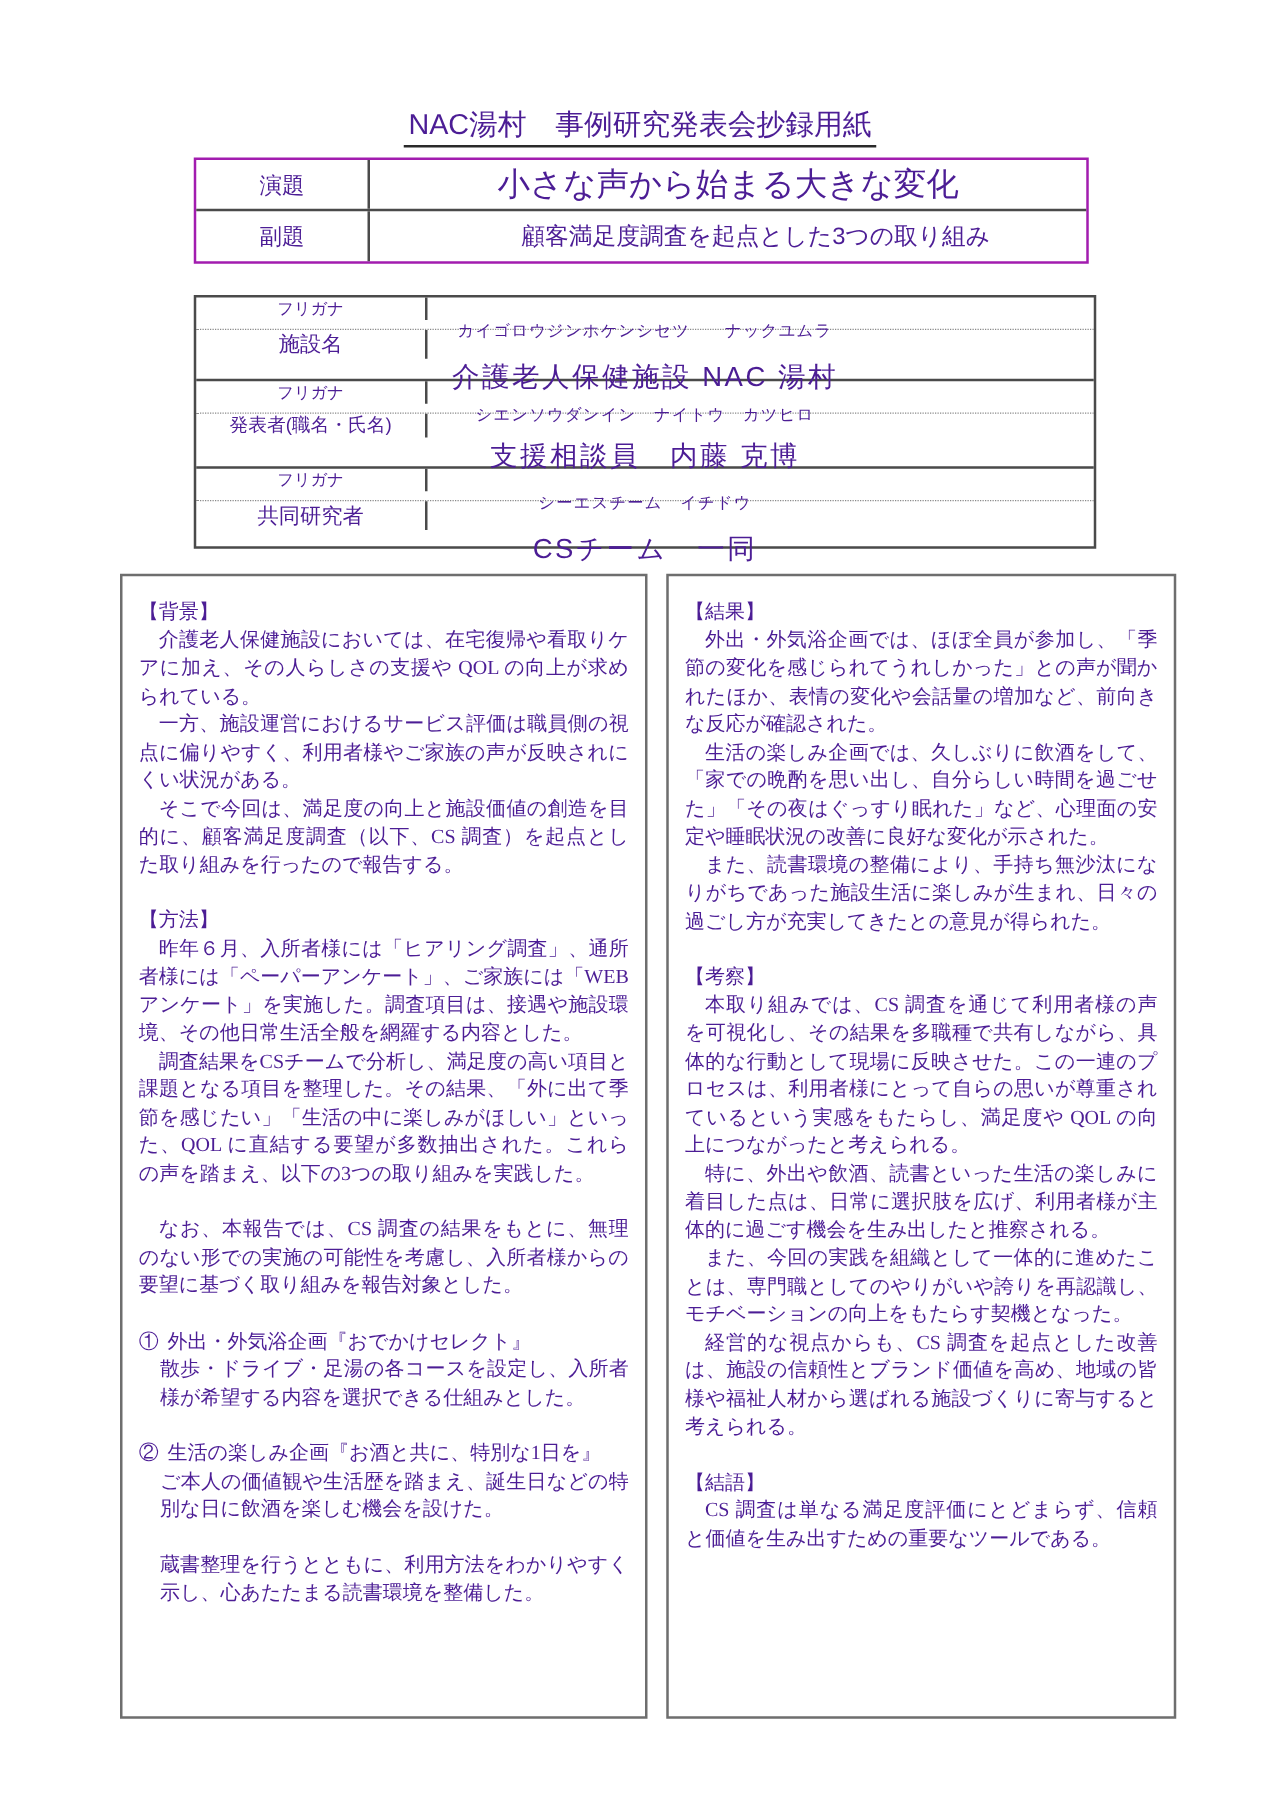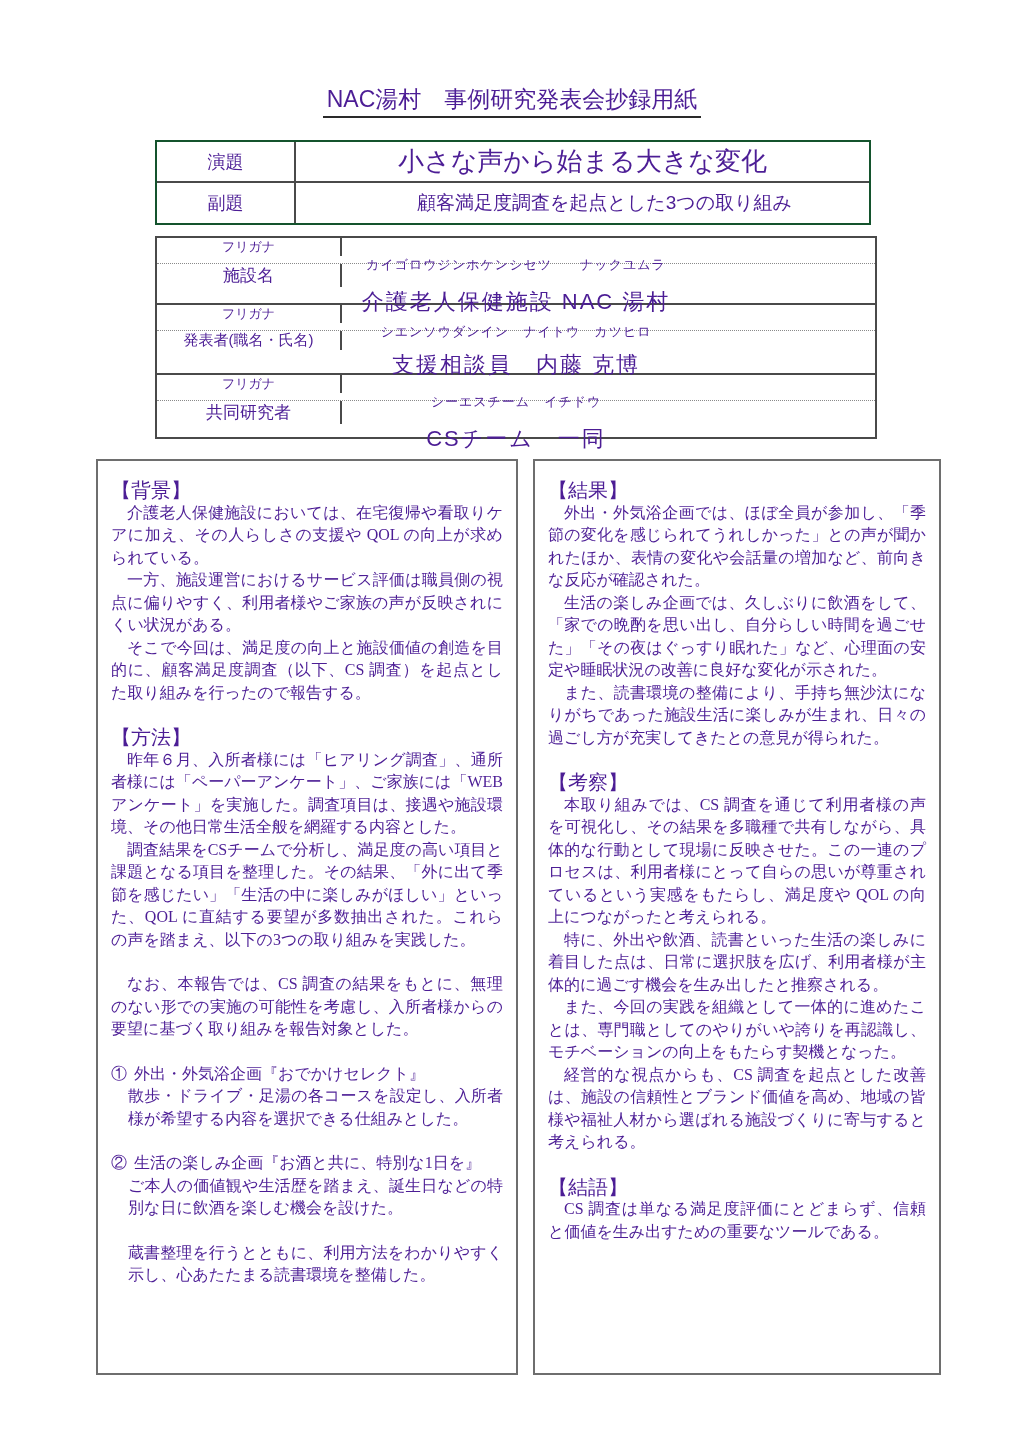--- a/index.html
+++ b/index.html
@@ -28,23 +28,23 @@
   .doc-title span {
     display: inline-block;
     border-bottom: 2px solid #2a2a2a;
     padding: 0 4px 1px 4px;
   }
 
   
   .t1 {
     position: absolute;
     left: 155px;
-    top: 140px;
+    top: 126px;
     width: 716px;
-    border: 2px solid #14532d;
+    border: 2px solid #a21caf;
     box-sizing: border-box;
     font-family: "Liberation Sans", "DejaVu Sans", sans-serif;
   }
   .t1-row { display: flex; align-items: stretch; }
   .t1-row + .t1-row { border-top: 2px solid #4a4a4a; gap: 44px; }
   .t1-label {
     width: 137px;
     border-right: 2px solid #4a4a4a;
     display: flex; align-items: center; justify-content: center;
     font-size: 18px;
@@ -92,21 +92,21 @@
     border: 2px solid #6e6e6e;
     box-sizing: border-box;
     padding: 18px 13px 12px 13px;
     overflow: hidden;
     font-size: 16px;
     line-height: 22.5px;
   }
   .col.left  { left: 96px;  width: 422px; }
   .col.right { left: 533px; width: 408px; }
 
-  .sec-heading { margin: 0; font-weight: normal; font-size: 20px; }
+  .sec-heading { margin: 0; font-weight: normal; font-size: 16px; }
   .para { margin: 0; text-indent: 1em; text-align: justify; }
   .sec + .sec { margin-top: 22px; }
   .note-para { margin-top: 22px; }
   .item { margin-top: 22px; }
   .item-title { margin: 0; }
   .item-title .marker { margin-right: 7px; }
   .item-body { margin: 0; padding-left: 17px; text-align: justify; }
 </style>
 </head>
 <body>

